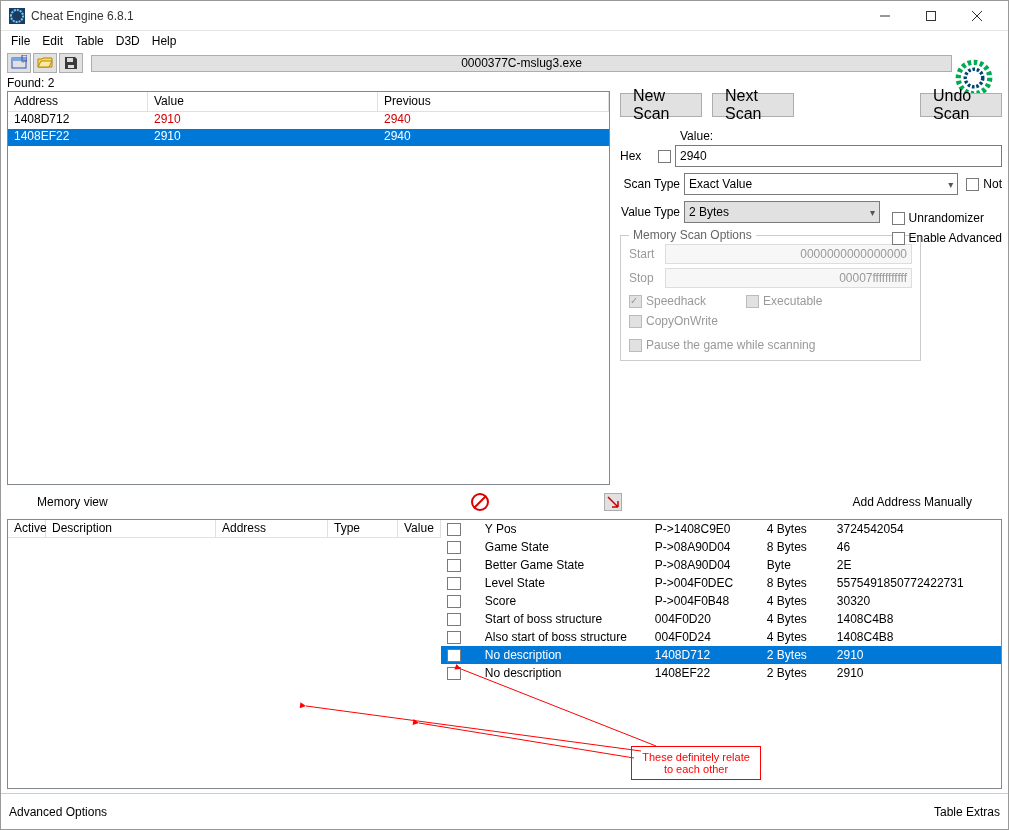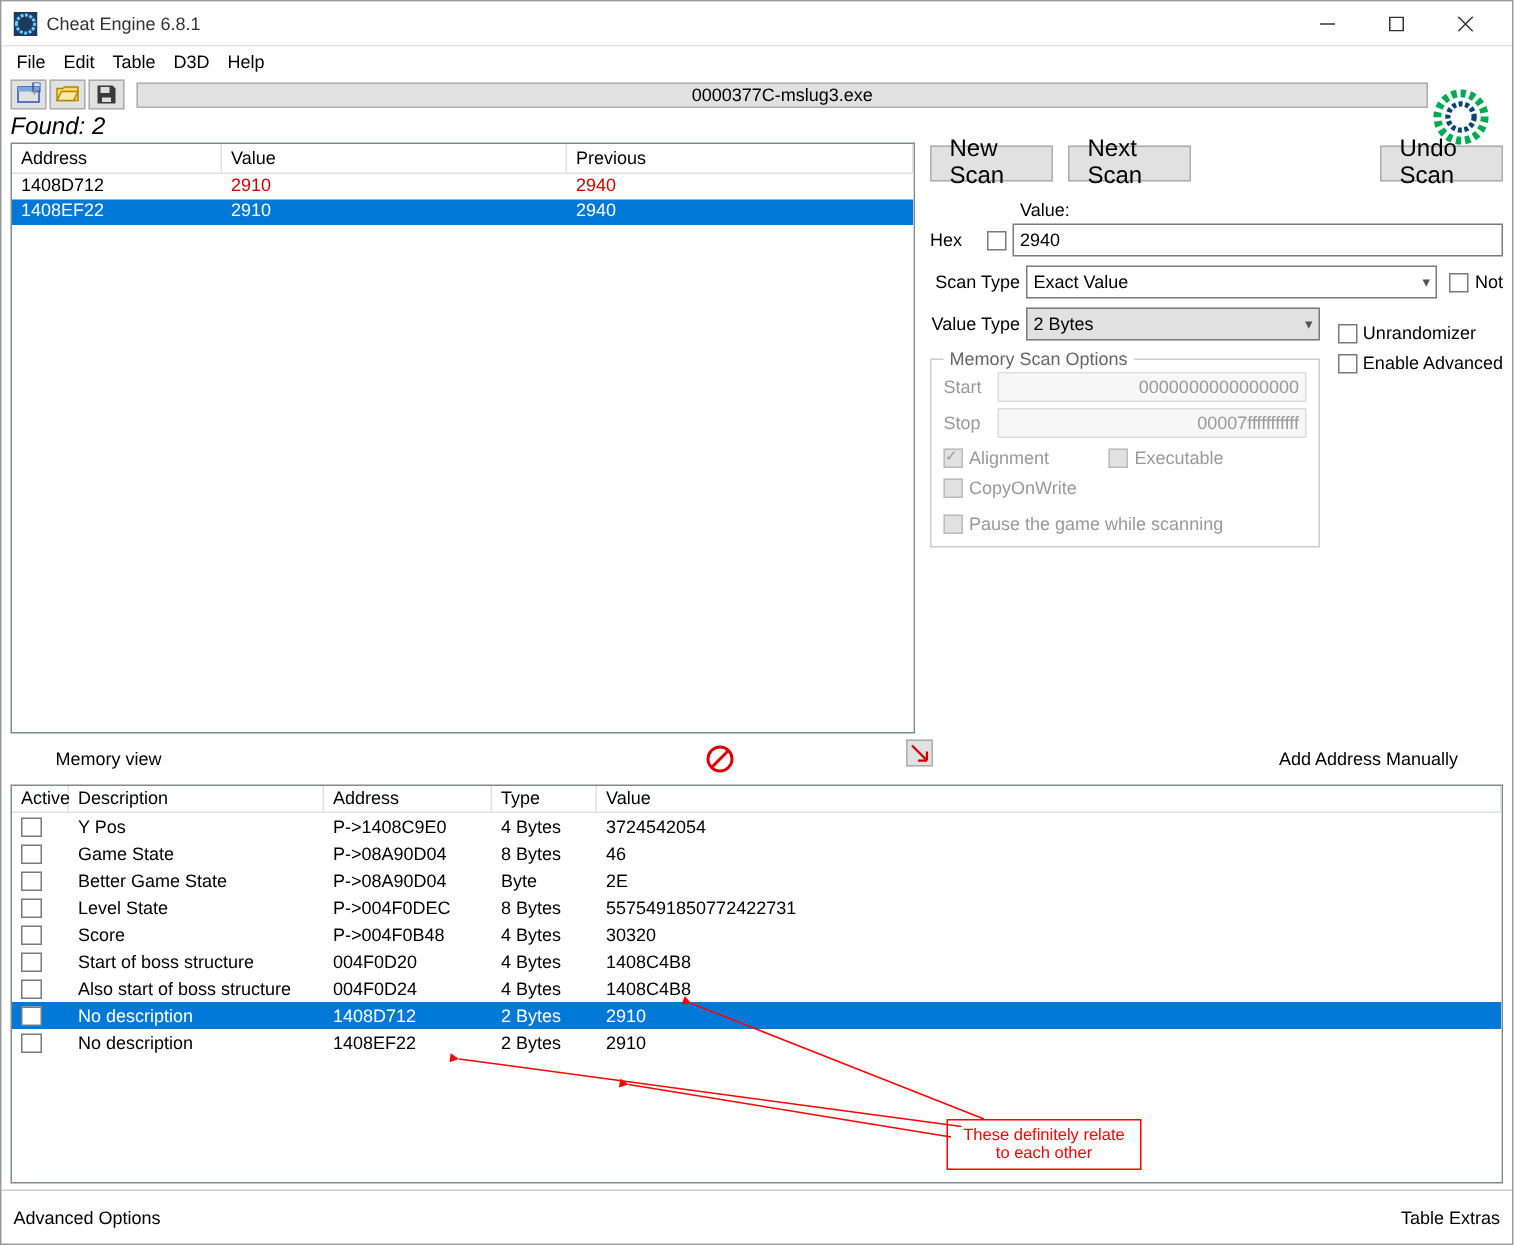--- a/index.html
+++ b/index.html
@@ -14,21 +14,21 @@
 
 .menubar { height: 20px; display: flex; align-items: center; gap: 12px; padding: 0 10px; }
 .menubar span { cursor: default; }
 
 
 .toolrow { height: 24px; display: flex; align-items: center; gap: 2px; padding: 2px 6px; position: relative; }
 .toolbtn { width: 24px; height: 20px; border: 1px solid #adadad; background: #e1e1e1; display: flex; align-items: center; justify-content: center; }
 .processbar { flex: 1; height: 17px; border: 1px solid #adadad; background: #e1e1e1; text-align: center; font-size: 12px; line-height: 15px; margin-left: 6px; margin-right: 50px; }
 
 
-.foundlabel { padding: 1px 6px; font-size: 16px; font-style: italic; }
+.foundlabel { padding: 1px 6px; font-size: 12px; }
 
 
 .midarea { display: flex; padding: 0 6px 6px 6px; gap: 10px; height: 400px; }
 
 
 .results { flex: 1; border: 1px solid #828790; display: flex; flex-direction: column; background: #fff; overflow: hidden; }
 .results-header { display: flex; background: #fff; border-bottom: 1px solid #e0e0e0; font-family: "Courier New", monospace; font-size: 13px; height: 20px; }
 .results-header span { padding: 2px 6px; border-right: 1px solid #e0e0e0; }
 .col-addr { width: 140px; }
 .col-val { width: 230px; }
@@ -73,21 +73,21 @@
 .sideright { position: absolute; right: 0; top: 120px; }
 .sideright .chk { margin-bottom: 6px; }
 .cornerbtn { width: 18px; height: 18px; border: 1px solid #adadad; background: #e1e1e1; display: flex; align-items: center; justify-content: center; position: absolute; right: 386px; top: 492px; }
 
 
 .midbar { display: flex; justify-content: space-between; padding: 0 6px; margin-bottom: 6px; align-items: center; }
 .midbar .btn { height: 22px; padding: 0 30px; }
 .midbar .center-icon { display: flex; align-items: center; }
 
 
-.addrlist { flex: 1; margin: 0 6px 4px 6px; border: 1px solid #828790; display: flex; flex-direction: column; overflow: hidden; position: relative; }
+.addrlist { flex: 1; margin: 0 6px 4px 6px; border: 1px solid #828790; display: flex; flex-direction: row; overflow: hidden; position: relative; }
 .addrlist-header { display: flex; background: #fff; border-bottom: 1px solid #e0e0e0; font-size: 12px; height: 18px; }
 .addrlist-header span { padding: 1px 6px; border-right: 1px solid #e0e0e0; }
 .c-active { width: 38px; }
 .c-desc { width: 170px; }
 .c-addr { width: 112px; }
 .c-type { width: 70px; }
 .c-value { flex: 1; }
 .addrlist-body { flex: 1; background: #fff; overflow-y: scroll; }
 .addr-row { display: flex; height: 18px; font-size: 12px; align-items: center; }
 .addr-row span { padding: 0 6px; }
@@ -225,34 +225,34 @@
     </div>
 
     <div class="formrow">
       <label>Value Type</label>
       <div class="select gray" style="max-width:196px">
         <span>2 Bytes</span>
         <span class="chev">▾</span>
       </div>
     </div>
 
-    <div class="memopt" style="width:260px">
+    <div class="memopt" style="width:301px">
       <span class="legend">Memory Scan Options</span>
       <div class="row">
           <label>Start</label>
           <div class="graytxt">0000000000000000</div>
         </div>
       <div class="row">
           <label>Stop</label>
           <div class="graytxt">00007fffffffffff</div>
         </div>
       <div class="chklist">
         <div class="chk">
             <span class="cbx checked gray"></span>
-            <span>Alignment</span>
+            <span>Speedhack</span>
           </div>
         <div class="chk">
             <span class="cbx gray"></span>
             <span>Executable</span>
           </div>
       </div>
       <div class="chk">
           <span class="cbx gray"></span>
           <span>CopyOnWrite</span>
         </div>

